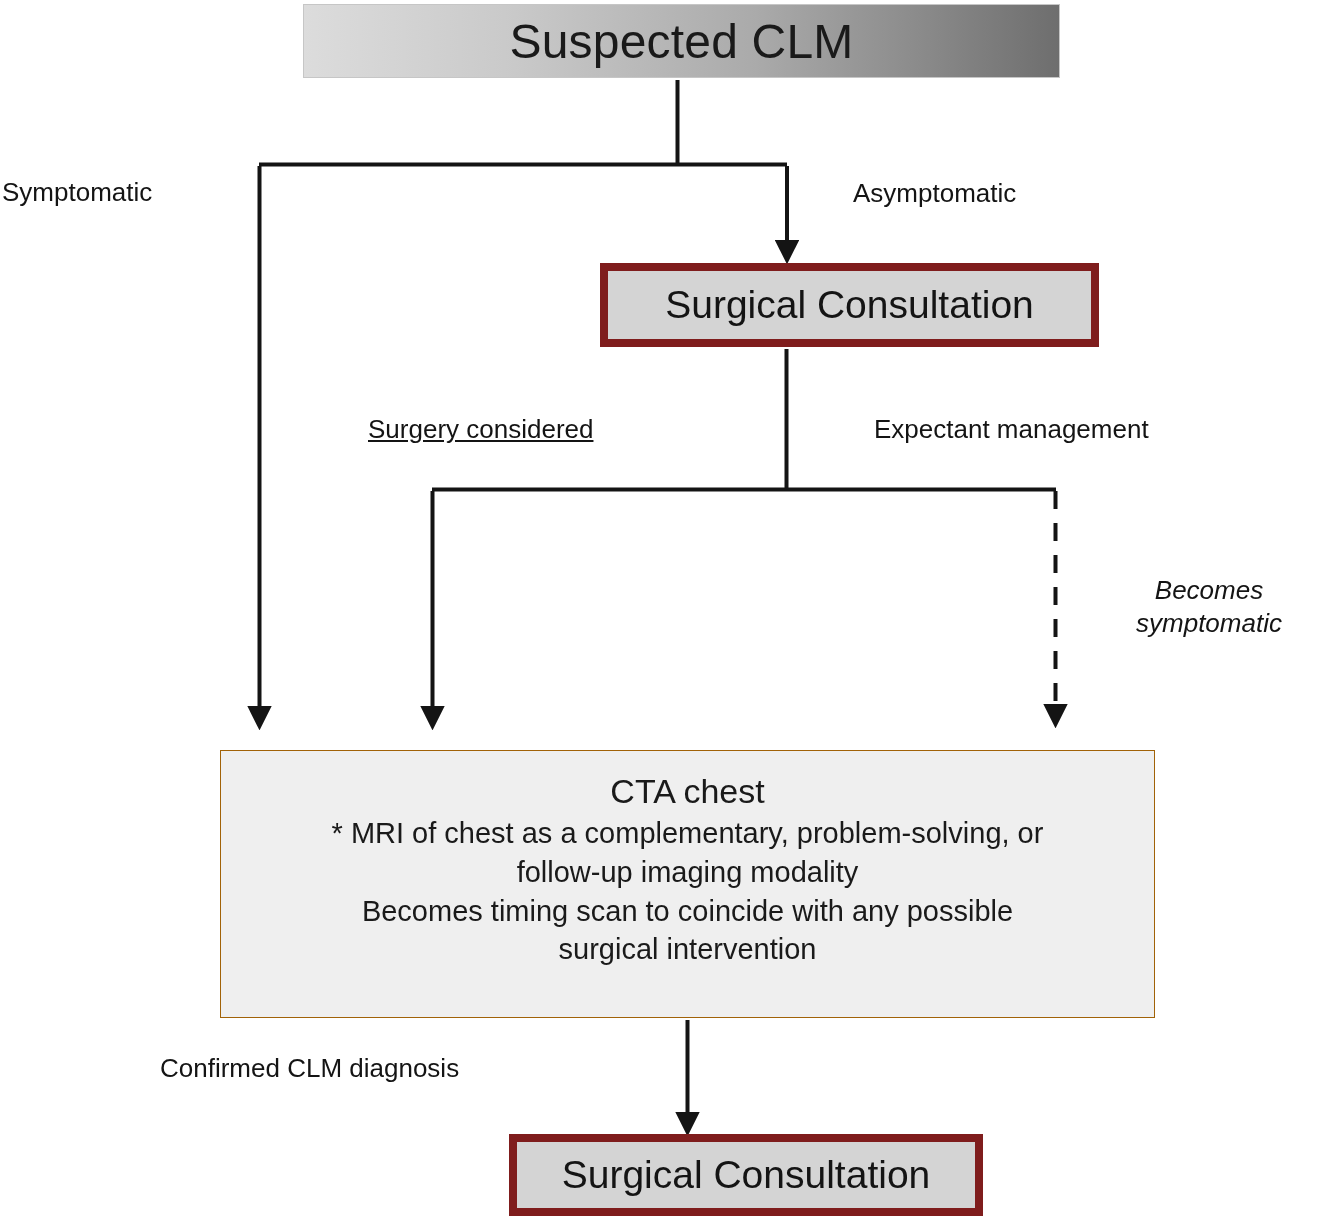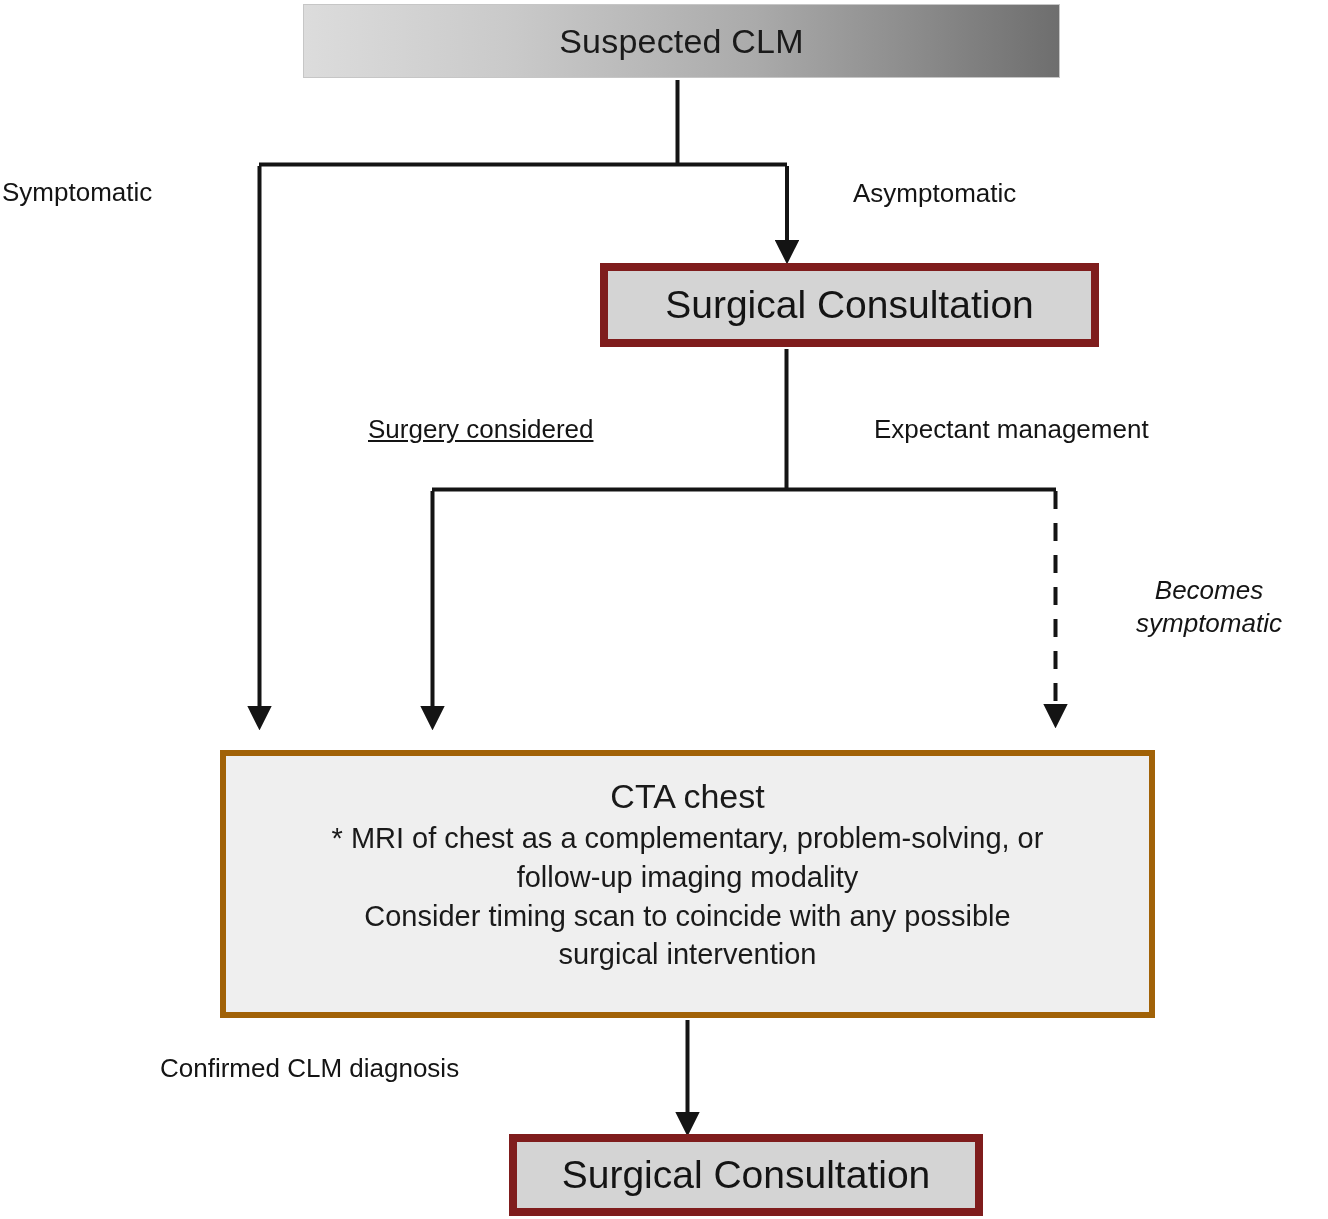--- a/index.html
+++ b/index.html
@@ -38,21 +38,21 @@
   }
 
   
   .node-gradient {
     left: 303px;
     top: 4px;
     width: 757px;
     height: 74px;
     background: linear-gradient(to right, #dcdcdc 0%, #c9c9c9 28%, #aaaaaa 60%, #8a8a8a 82%, #6e6e6e 100%);
     border: 1px solid #c6c6c6;
-    font-size: 34px;
+    font-size: 48px;
     color: #1a1a1a;
     letter-spacing: 0.2px;
   }
 
   
   .node-consult {
     background: #d4d4d4;
     border: 8px solid #7f1d1d;
     font-size: 39px;
     color: #141414;
@@ -71,21 +71,21 @@
     height: 82px;
   }
 
   
   .node-cta {
     left: 220px;
     top: 750px;
     width: 935px;
     height: 268px;
     background: #efefef;
-    border: 6px solid #a16207;
+    border: 1px solid #a16207;
     padding: 10px 16px 12px 16px;
     justify-content: flex-start;
   }
   .cta-title {
     font-size: 34px;
     line-height: 1.22;
     margin-top: 10px;
     margin-bottom: 2px;
   }
   .cta-line {
@@ -151,21 +151,21 @@
   </div>
 
   <div class="node node-consult node-consult-top">
     <span>Surgical Consultation</span>
   </div>
 
   <div class="node node-cta">
     <div class="cta-title">CTA chest</div>
     <div class="cta-line">* MRI of chest as a complementary, problem-solving, or</div>
     <div class="cta-line">follow-up imaging modality</div>
-    <div class="cta-line">Consider timing scan to coincide with any possible</div>
+    <div class="cta-line">Becomes timing scan to coincide with any possible</div>
     <div class="cta-line">surgical intervention</div>
   </div>
 
   <div class="node node-consult node-consult-bottom">
     <span>Surgical Consultation</span>
   </div>
 
   <div class="edge-label lbl-symptomatic">Symptomatic</div>
   <div class="edge-label lbl-asymptomatic">Asymptomatic</div>
   <div class="edge-label lbl-surgery">Surgery considered</div>

